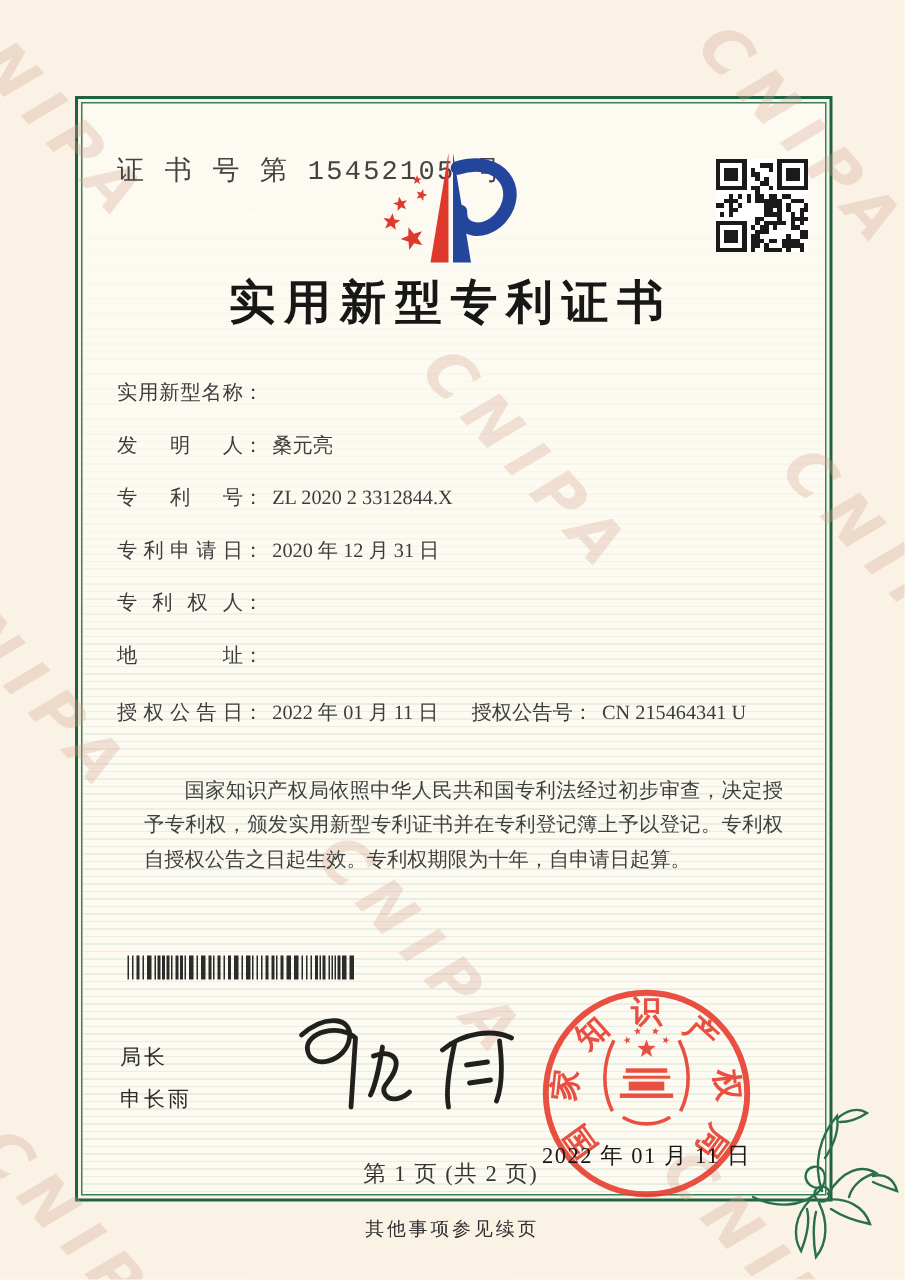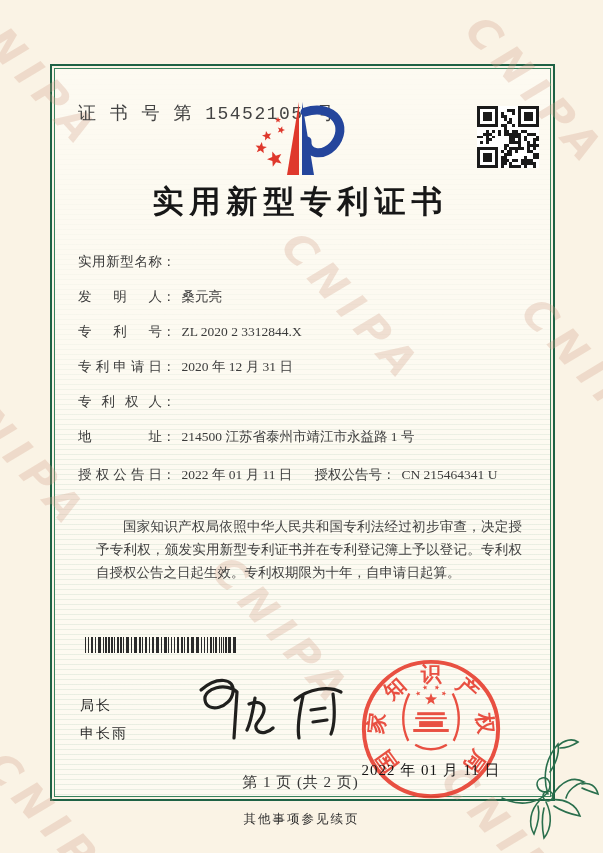--- a/index.html
+++ b/index.html
@@ -261,21 +261,20 @@
         <span class="fcolon">：</span>
         <span>2020 年 12 月 31 日</span>
     </div>
     <div class="frow">
       <span class="flabel">专利权人</span>
         <span class="fcolon">：</span>
     </div>
     <div class="frow">
       <span class="flabel">地址</span>
         <span class="fcolon">：</span>
-        <span>214500  江苏省泰州市靖江市永益路 1 号</span>
     </div>
   </div>
 
   <div class="ct grant-row">
     <div>
       <span class="flabel">授权公告日</span><span class="fcolon">：</span><span>2022 年 01 月 11 日</span>
     </div>
     <div class="grant-right">
       <span>授权公告号</span><span class="fcolon">：</span><span>CN 215464341 U</span>
     </div>

